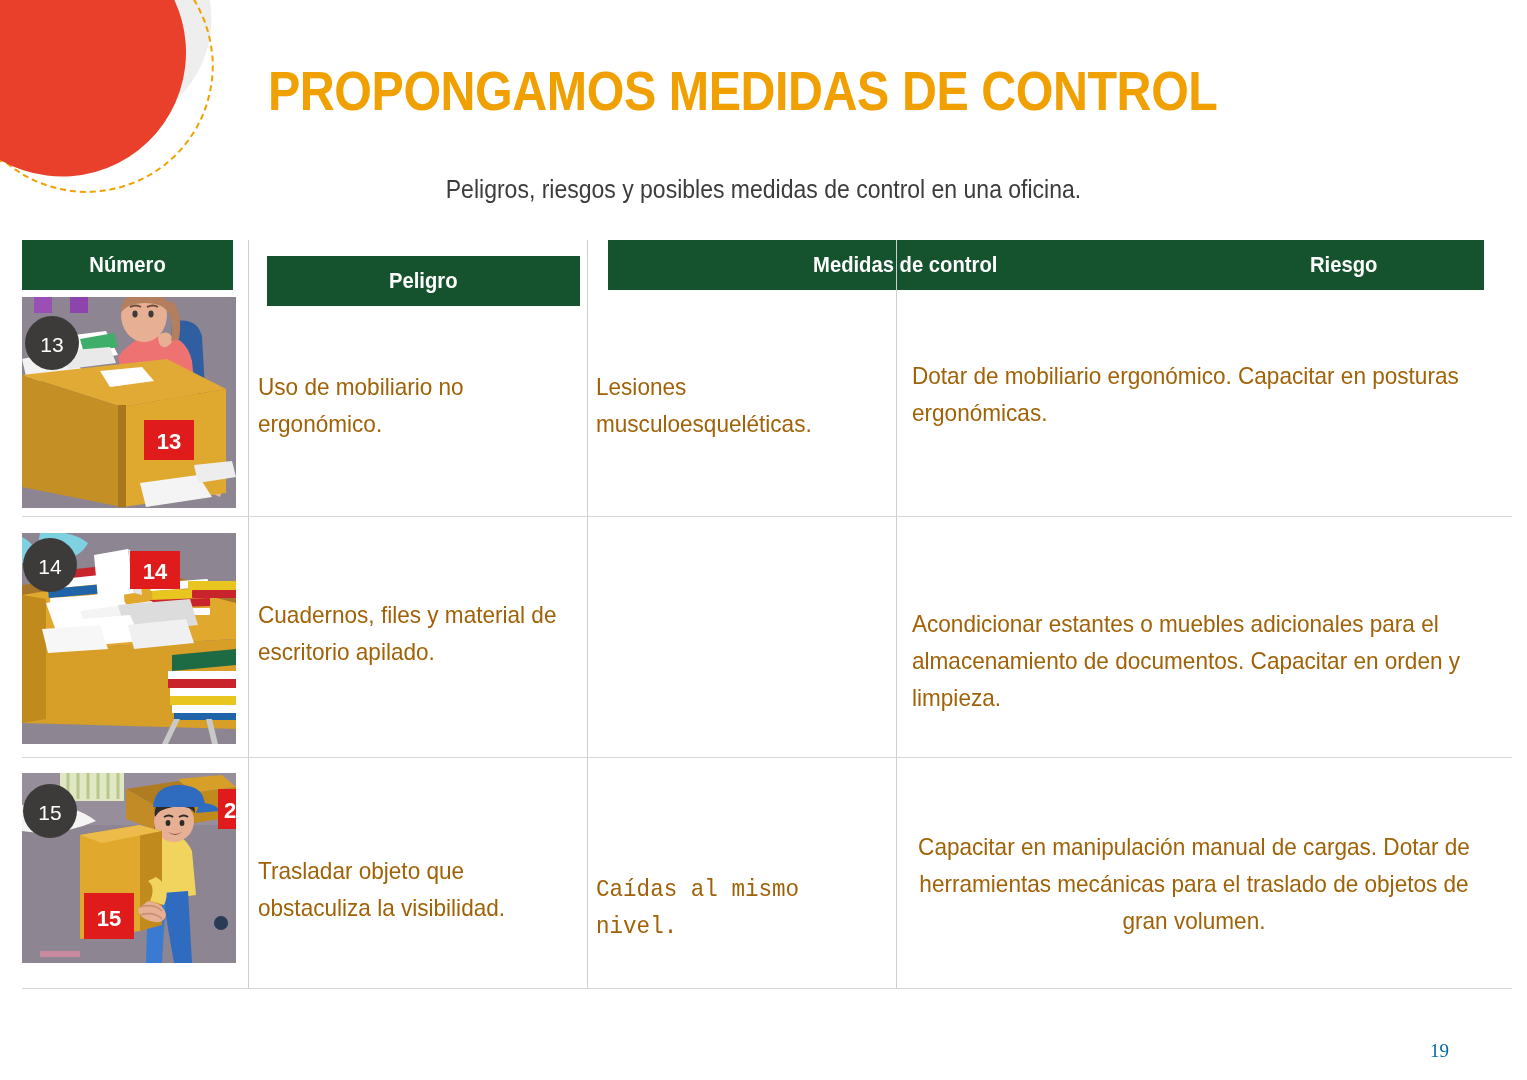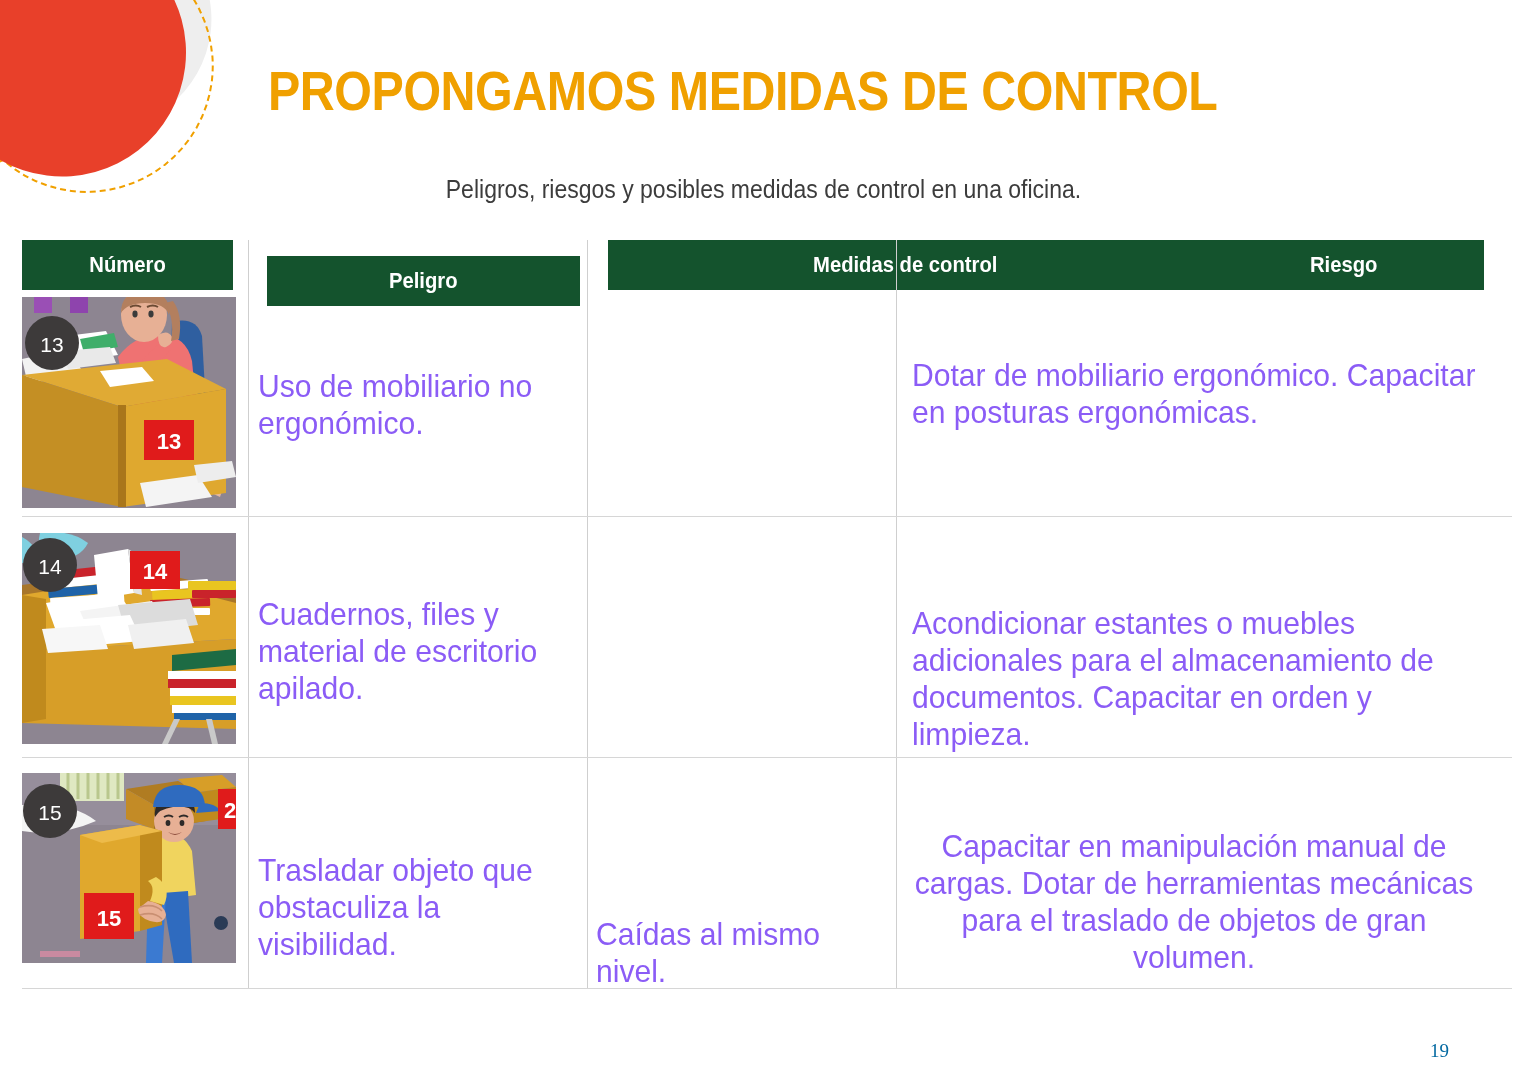--- a/index.html
+++ b/index.html
@@ -78,21 +78,21 @@
   .vline { position:absolute; top:240px; width:1px; background:#cfcfcf; }
   .v1 { left:248px; }
   .v2 { left:587px; }
   .v3 { left:896px; }
 
   
   .hline { position:absolute; left:22px; width:1490px; height:1px; background:#d6d6d6; }
 
   .row { position:absolute; display:flex; }
   .cell-txt {
-    color:#8b5cf6; font-size:32px; line-height:37px;
+    color:#a16207; font-size:24px; line-height:37px;
   }
   .cell-txt span { display:inline-block; transform: scaleX(0.94); transform-origin:left center; }
 
   .thumb { position:absolute; width:214px; overflow:hidden; background:#8d8591; }
   .thumb svg { display:block; }
 
   .pageno {
     position:absolute; right:28px; bottom:18px;
     color:#0369a1; font-size:19px;
     font-family:"Liberation Serif", serif;
@@ -182,20 +182,23 @@
       <rect x="122" y="123" width="50" height="40" fill="#e01b1b"></rect>
       <text x="147" y="152" font-family="Liberation Sans, sans-serif" font-size="22" font-weight="bold" fill="#ffffff" text-anchor="middle">13</text>
 
       <circle cx="30" cy="46" r="27" fill="#3d3a3a"></circle>
       <text x="30" y="55" font-family="Liberation Sans, sans-serif" font-size="21" fill="#ffffff" text-anchor="middle">13</text>
     </svg>
   </div>
 
   <div class="row" style="left:258px; top:368px; width:320px;">
     <div class="cell-txt"><span>Uso de mobiliario no ergonómico.</span></div>
+  </div>
+  <div class="row" style="left:596px; top:368px; width:290px;">
+    <div class="cell-txt"><span>Lesiones musculoesqueléticas.</span></div>
   </div>
   <div class="row" style="left:912px; top:357px; width:600px;">
     <div class="cell-txt"><span>Dotar de mobiliario ergonómico. Capacitar en posturas ergonómicas.</span></div>
   </div>
 
   <div class="thumb" style="left:22px; top:533px; height:211px;">
     <svg width="214" height="211" viewBox="0 0 214 211">
       <rect x="0" y="0" width="214" height="211" fill="#8d8591"></rect>
 
       <path d="M18 0 q30 -4 48 10 q-8 16 -30 16 q-24 0 -18 -26z" fill="#7fd0e0"></path>
@@ -318,21 +321,21 @@
       <text x="87" y="153" font-family="Liberation Sans, sans-serif" font-size="22" font-weight="bold" fill="#ffffff" text-anchor="middle">15</text>
 
       <circle cx="28" cy="38" r="27" fill="#3d3a3a"></circle>
       <text x="28" y="47" font-family="Liberation Sans, sans-serif" font-size="21" fill="#ffffff" text-anchor="middle">15</text>
     </svg>
   </div>
 
   <div class="row" style="left:258px; top:828px; width:320px;margin-top:24px;">
     <div class="cell-txt"><span>Trasladar objeto que obstaculiza la visibilidad.</span></div>
   </div>
-  <div class="row" style="left:596px; top:916px; width:290px;">
+  <div class="row" style="left:596px; top:871px; width:290px;font-family:Liberation Mono, monospace;">
     <div class="cell-txt"><span>Caídas al mismo nivel.</span></div>
   </div>
   <div class="row" style="left:912px; top:828px; width:600px;text-align:center;">
     <div class="cell-txt"><span>Capacitar en manipulación manual de cargas. Dotar de herramientas mecánicas para el traslado de objetos de gran volumen.</span></div>
   </div>
 
   <div class="pageno">19</div>
 
 </div>
 

